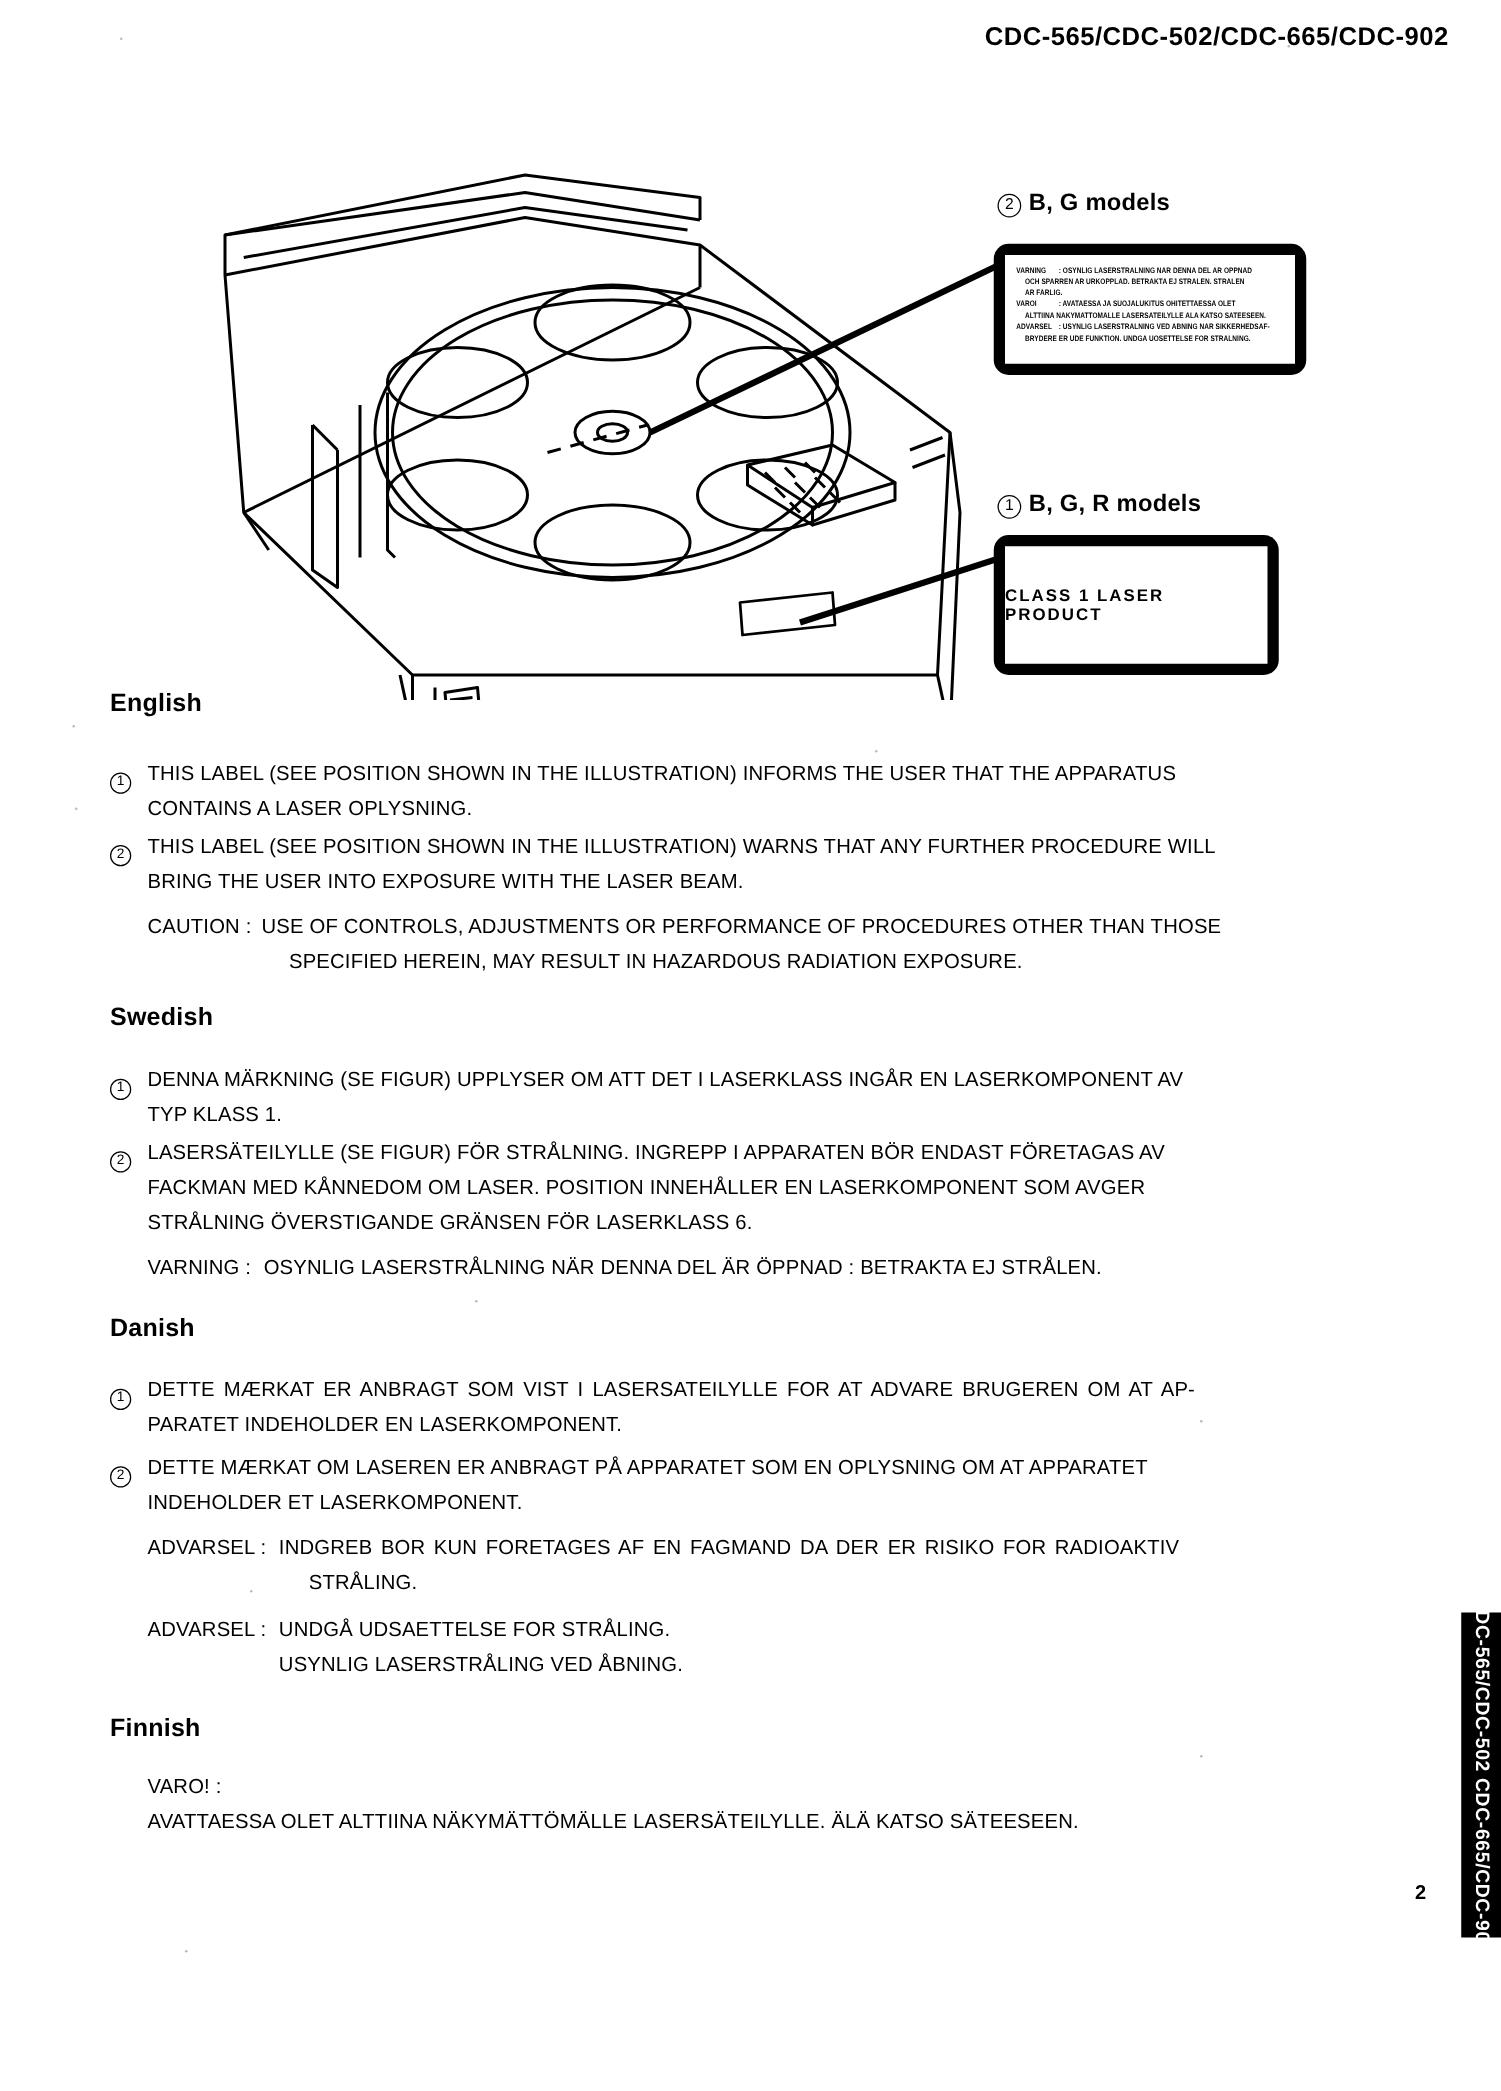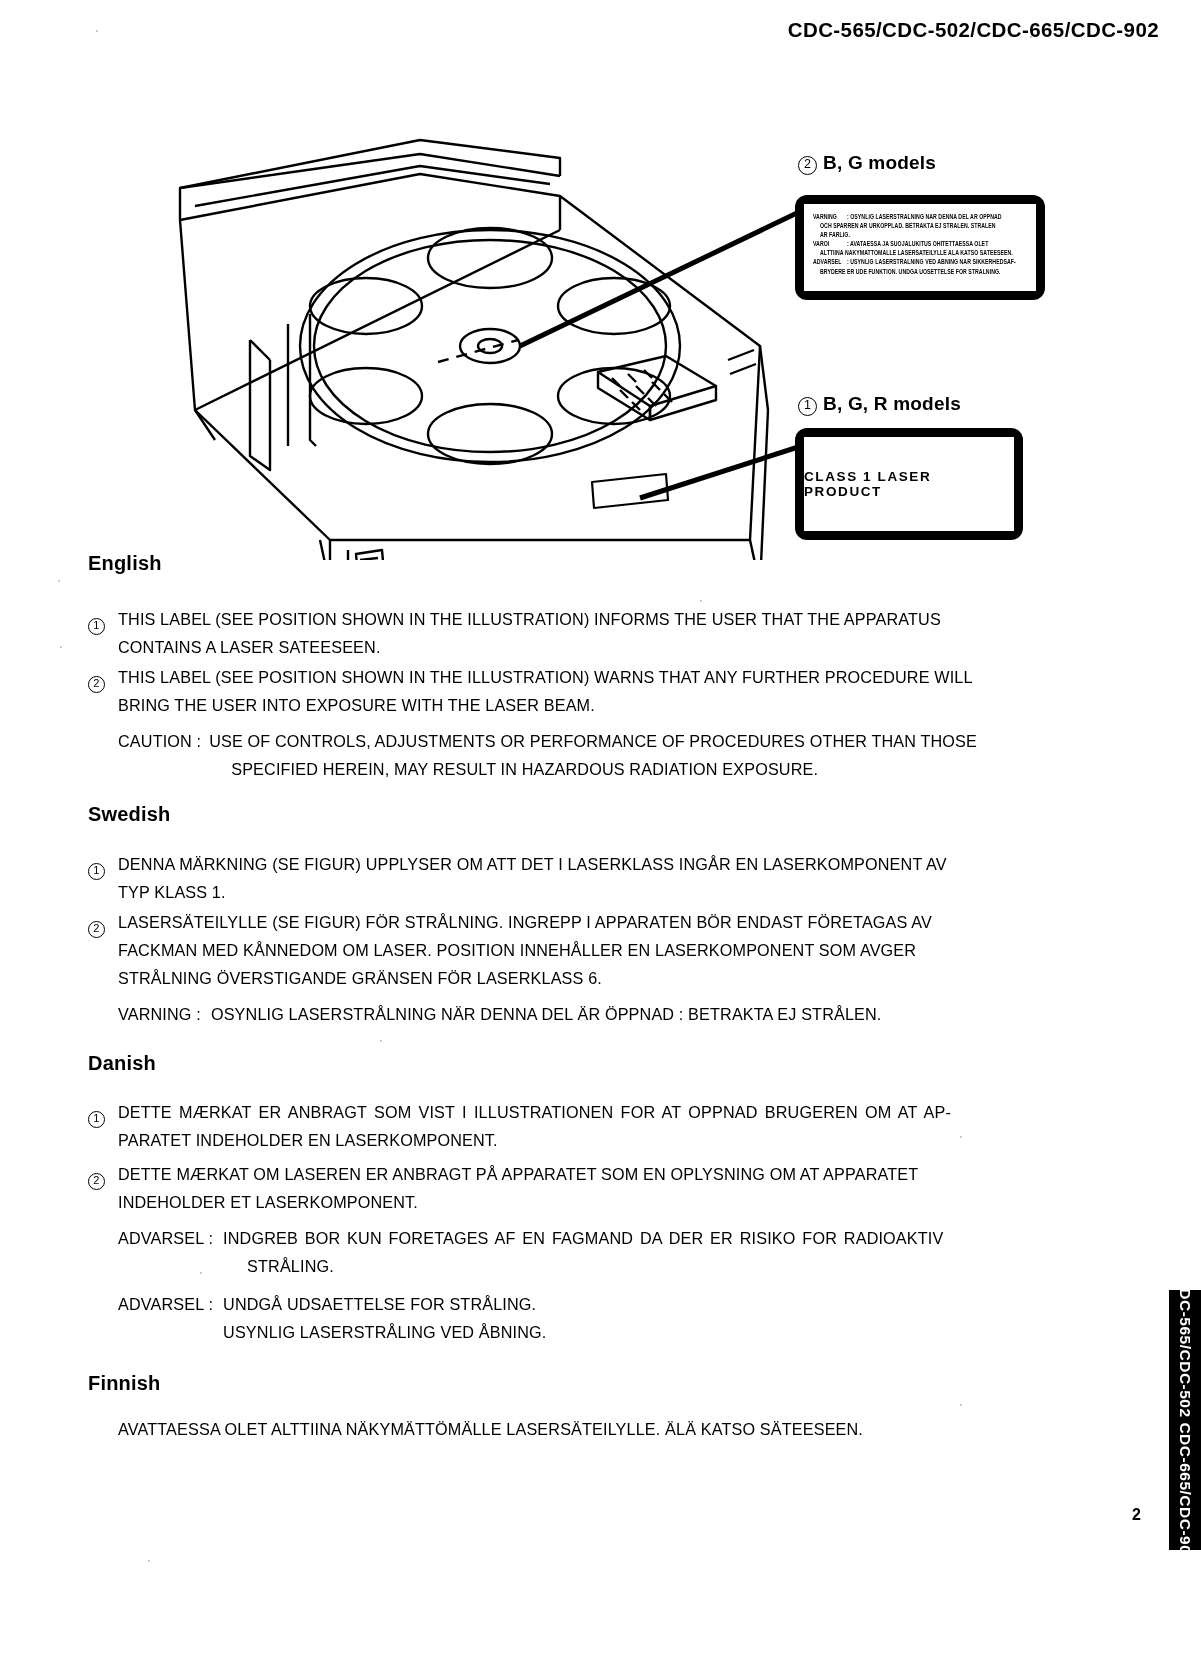--- a/index.html
+++ b/index.html
@@ -290,21 +290,21 @@
     <div class="plaque-inner">
       <span class="class1-text">CLASS 1 LASER PRODUCT</span>
     </div>
   </div>
 
   <div class="lang-heading" style="left:88px; top:552px;">English</div>
 
   <div class="para" style="left:118px; top:605px; width:930px;">
     <span class="marker"><span class="circnum-inline">1</span></span>
     <div>THIS LABEL (SEE POSITION SHOWN IN THE ILLUSTRATION) INFORMS THE USER THAT THE APPARATUS</div>
-    <div>CONTAINS A LASER SATEESEEN.</div>
+    <div>CONTAINS A LASER OPLYSNING.</div>
   </div>
 
   <div class="para" style="left:118px; top:663px; width:930px;">
     <span class="marker"><span class="circnum-inline">2</span></span>
     <div>THIS LABEL (SEE POSITION SHOWN IN THE ILLUSTRATION) WARNS THAT ANY FURTHER PROCEDURE WILL</div>
     <div>BRING THE USER INTO EXPOSURE WITH THE LASER BEAM.</div>
   </div>
 
   <div class="hang" style="left:118px; top:727px; width:930px;">
     <div class="tag">CAUTION :</div>
@@ -333,21 +333,21 @@
     <div class="tag">VARNING   :</div>
     <div class="body-lines" style="padding-left:10px;">
       <div>OSYNLIG LASERSTRÅLNING NÄR DENNA DEL ÄR ÖPPNAD : BETRAKTA EJ STRÅLEN.</div>
     </div>
   </div>
 
   <div class="lang-heading" style="left:88px; top:1052px;">Danish</div>
 
   <div class="para" style="left:118px; top:1098px; width:930px;">
     <span class="marker"><span class="circnum-inline">1</span></span>
-    <div style="word-spacing:2.6px;">DETTE MÆRKAT ER ANBRAGT SOM VIST I ILLUSTRATIONEN FOR AT OPPNAD BRUGEREN OM AT AP-</div>
+    <div style="word-spacing:2.6px;">DETTE MÆRKAT ER ANBRAGT SOM VIST I LASERSATEILYLLE FOR AT ADVARE BRUGEREN OM AT AP-</div>
     <div>PARATET INDEHOLDER EN LASERKOMPONENT.</div>
   </div>
 
   <div class="para" style="left:118px; top:1160px; width:930px;">
     <span class="marker"><span class="circnum-inline">2</span></span>
     <div>DETTE MÆRKAT OM LASEREN ER ANBRAGT PÅ APPARATET SOM EN OPLYSNING OM AT APPARATET</div>
     <div>INDEHOLDER ET LASERKOMPONENT.</div>
   </div>
 
   <div class="hang" style="left:118px; top:1224px; width:940px;">
@@ -362,20 +362,21 @@
     <div class="tag">ADVARSEL :</div>
     <div class="body-lines" style="padding-left:10px;">
       <div>UNDGÅ UDSAETTELSE FOR STRÅLING.</div>
       <div>USYNLIG LASERSTRÅLING VED ÅBNING.</div>
     </div>
   </div>
 
   <div class="lang-heading" style="left:88px; top:1372px;">Finnish</div>
 
   <div class="para" style="left:118px; top:1415px; width:930px;">
+    <div>VARO! :</div>
     <div>AVATTAESSA OLET ALTTIINA NÄKYMÄTTÖMÄLLE LASERSÄTEILYLLE. ÄLÄ KATSO SÄTEESEEN.</div>
   </div>
 
   <div id="page-number">2</div>
 
   <div id="side-tab">
     <span class="tab-text">CDC-565/CDC-502 CDC-665/CDC-902</span>
   </div>
 
   <div class="speck" style="left:96px; top:30px;"></div>

